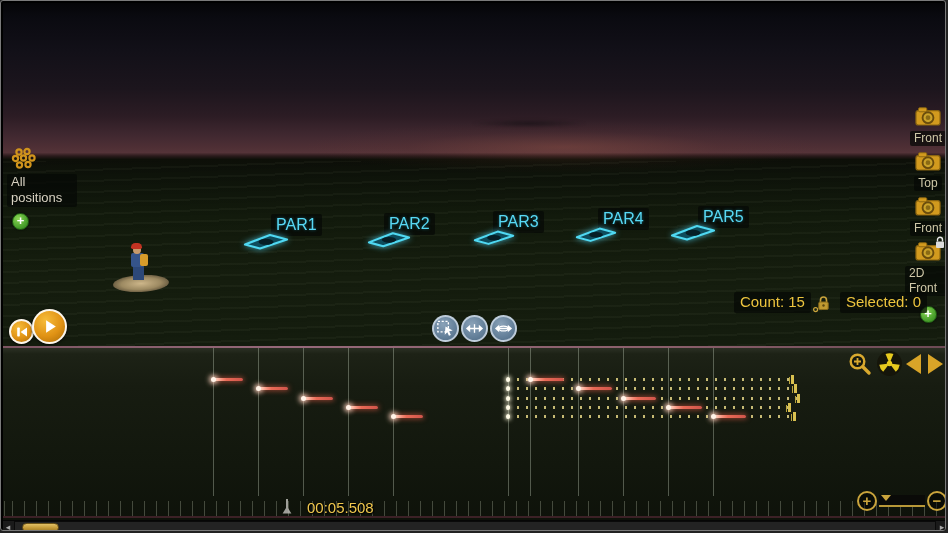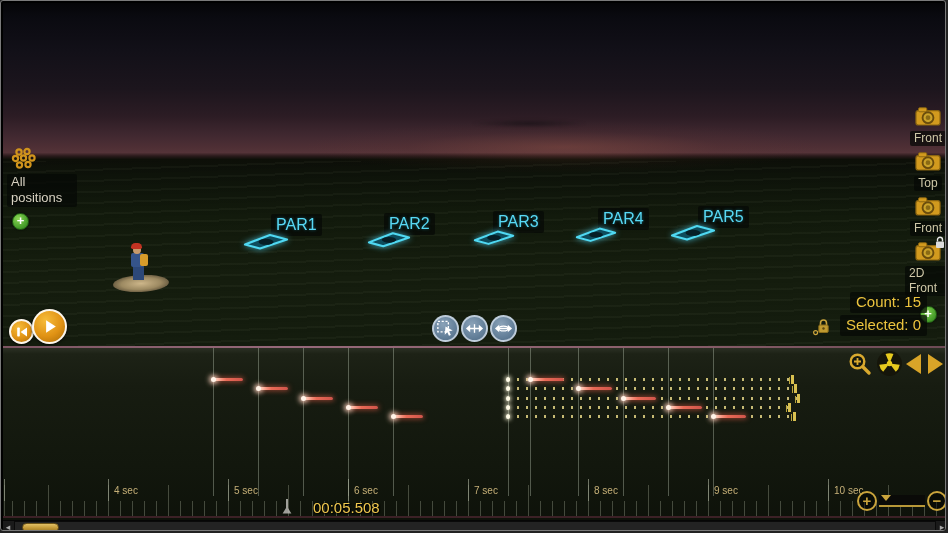--- a/index.html
+++ b/index.html
@@ -41,21 +41,21 @@
   .par{position:absolute;}
   .par-label{font-size:16px;color:#58d8f4;padding:1px 5px;text-shadow:0 0 3px rgba(30,150,180,.6);}
   .par-panel{position:absolute;filter:drop-shadow(0 0 3px rgba(80,215,245,.75));}
   
   .cams{position:absolute;left:902px;top:104px;width:46px;display:flex;flex-direction:column;align-items:center;}
   .cam-btn{position:relative;cursor:pointer;margin-bottom:1px;}
   .cam-label{font-size:12px;color:#cfc8a8;margin-bottom:6px;}
   .cam-lock{position:absolute;right:-4px;top:-6px;}
   .cams .plus-btn{margin-top:4px;}
   
-  .status{position:absolute;right:18px;top:289px;display:flex;flex-direction:column;align-items:flex-end;gap:2px;}
+  .status{position:absolute;right:18px;top:289px;display:flex;flex-direction:row;align-items:flex-end;gap:2px;}
   .status .chip{font-size:15px;color:#ecc43e;padding:1px 6px;}
   .sel-row{display:flex;align-items:flex-end;gap:10px;}
   
   .transport{position:absolute;left:0;top:302px;}
   .t-btn{position:absolute;border-radius:50%;border:2px solid rgba(255,255,255,.92);cursor:pointer;
     background:radial-gradient(circle at 38% 30%,#f6bc3a,#e09214 55%,#a96a07);
     display:flex;align-items:center;justify-content:center;box-shadow:0 1px 3px rgba(0,0,0,.7);}
   .t-skip{left:6px;top:14px;width:25px;height:25px;}
   .t-play{left:29px;top:4px;width:35px;height:35px;}
   
@@ -92,21 +92,21 @@
     background:repeating-linear-gradient(90deg,rgba(190,196,176,.55) 0 1px,transparent 1px 120px);
     background-position-x:105px;}
   .ticks-half{position:absolute;left:0;top:6px;width:100%;height:16px;
     background:repeating-linear-gradient(90deg,rgba(150,156,136,.4) 0 1px,transparent 1px 60px);
     background-position-x:45px;}
   .sec-label{position:absolute;top:6px;font-size:10px;color:#c6b078;}
   .tl-fine{position:absolute;left:0;top:155px;width:100%;height:15px;
     background:repeating-linear-gradient(90deg,rgba(122,128,110,.5) 0 1px,transparent 1px 12px);
     background-position-x:9px;}
   .tl-brown{position:absolute;left:0;top:170px;width:100%;height:2px;background:#3c2126;}
-  .playhead{position:absolute;top:153px;display:flex;align-items:flex-start;gap:20px;}
+  .playhead{position:absolute;top:153px;display:flex;align-items:flex-start;gap:14px;}
   .ph-time{font-size:15px;color:#f0c84e;text-shadow:0 0 2px #000,1px 1px 1px #000;}
   .tl-zoom{position:absolute;right:0;top:145px;display:flex;align-items:center;}
   .zoom-circle{width:20px;height:20px;border-radius:50%;border:2px solid #caa43c;color:#caa43c;
     font-size:15px;font-weight:bold;text-align:center;line-height:16px;cursor:pointer;background:rgba(0,0,0,.4);}
   .zoom-slider{position:relative;width:46px;height:12px;background:#0a0a08;border-bottom:2px solid #b89838;
     margin:0 2px;cursor:pointer;}
   .zoom-thumb{position:absolute;left:2px;top:0;width:0;height:0;border-left:5px solid transparent;
     border-right:5px solid transparent;border-top:6px solid #caa43c;}
   
   .hscroll{position:absolute;left:2px;top:519px;width:944px;height:12px;background:#1a1a1a;
@@ -338,33 +338,20 @@
         </svg>
       </div>
       <div class="tl-cbtn">
         <div class="tri-left"></div>
       </div>
       <div class="tl-cbtn">
         <div class="tri-right"></div>
       </div>
     </div>
 
-    <div class="tl-ruler">
-      <div class="ticks-sec"></div>
-      <div class="ticks-half"></div>
-      <div id="ruler-labels">
-          <span class="sec-label" style="left: 111px;">4 sec</span>
-          <span class="sec-label" style="left: 231px;">5 sec</span>
-          <span class="sec-label" style="left: 351px;">6 sec</span>
-          <span class="sec-label" style="left: 471px;">7 sec</span>
-          <span class="sec-label" style="left: 591px;">8 sec</span>
-          <span class="sec-label" style="left: 711px;">9 sec</span>
-          <span class="sec-label" style="left: 831px;">10 sec</span>
-        </div>
-    </div>
     <div class="tl-fine"></div>
     <div class="tl-brown"></div>
 
     <div class="playhead" id="playhead" style="left: 277.96px;">
       <svg width="12" height="17" viewBox="0 0 12 17">
         <path d="M5 0 h2 v9 l3.4 5.5 h-8.8 l3.4 -5.5 Z" fill="#b9b9b3" opacity="0.85"></path>
       </svg>
       <span class="ph-time">00:05.508</span>
     </div>
 

